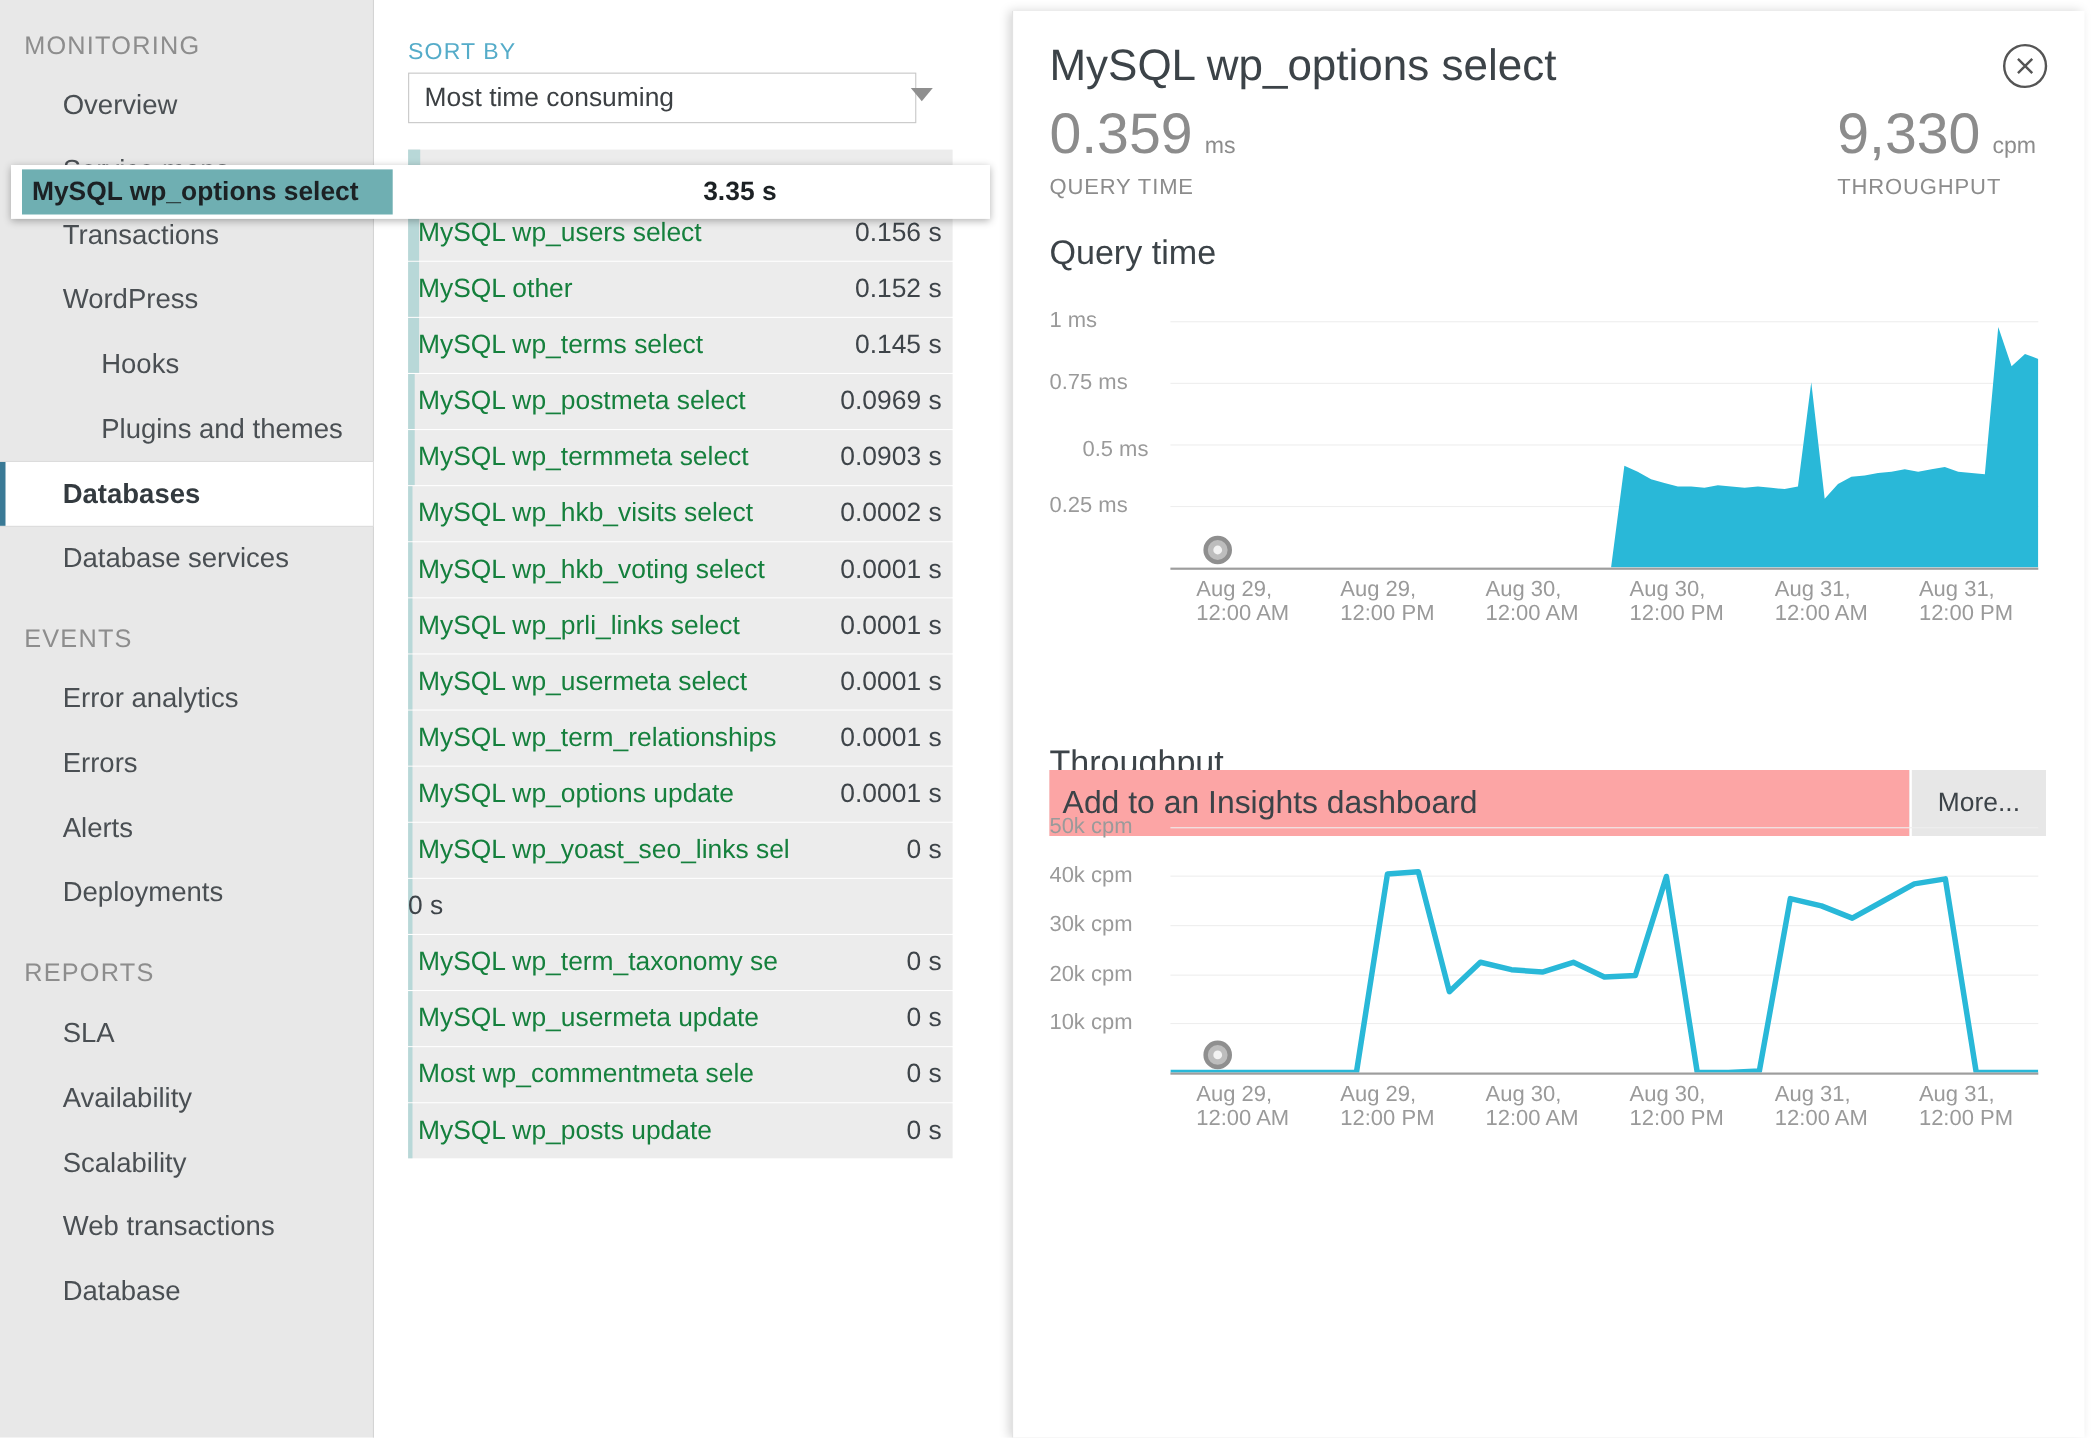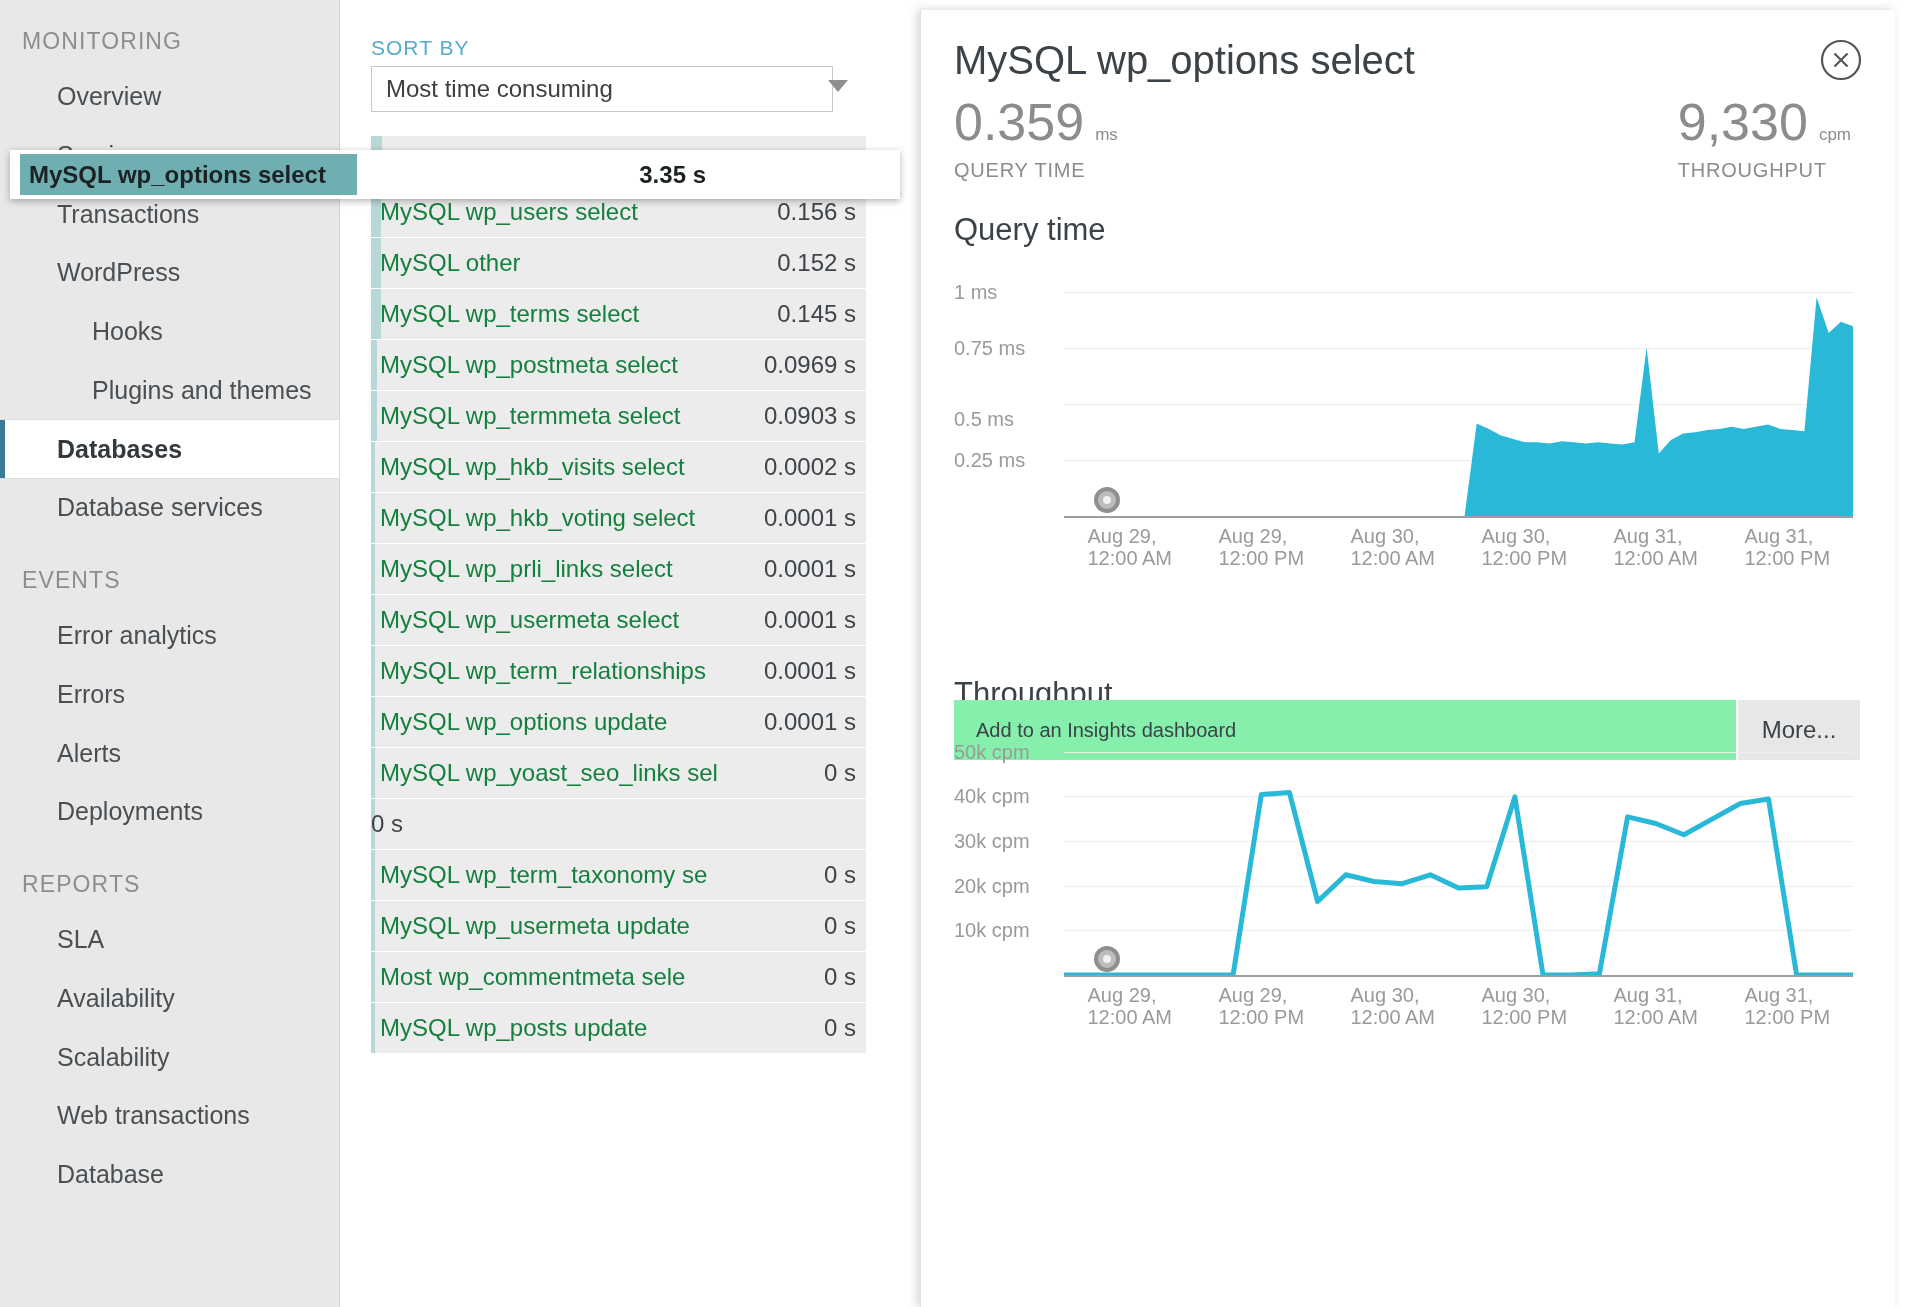--- a/index.html
+++ b/index.html
@@ -130,21 +130,21 @@
     z-index: 30;
   }
   #detail-title {
     font-size: 40px; color: #3c4348;
     padding: 28px 0 0 33px; font-weight: 400;
   }
   #bignums { display: flex; padding: 12px 0 0 33px; align-items: flex-end; justify-content: space-between; }
   .bignum-block { margin-right: 44px; }
   .bignum-row { display: flex; align-items: baseline; }
   .bignum-val { font-size: 52px; color: #8c8c8c; font-weight: 400; line-height: 1.05; }
-  .bignum-unit { font-size: 17px; color: #8c8c8c; margin-left: 11px; }
+  .bignum-unit { font-size: 21px; color: #8c8c8c; margin-left: 11px; }
   .bignum-lab { font-size: 20px; color: #8c8c8c; letter-spacing: 0.8px; margin-top: 9px; }
   #close-btn {
     position: absolute; right: 32px; top: 28px;
     width: 44px; height: 44px; cursor: pointer;
   }
 
   .chart-title { font-size: 31px; color: #3c4348; padding: 30px 0 4px 33px; }
   .chart-box { position: relative; margin: 0 36px 0 33px; }
   .ytick {
     position: absolute; left: 0;
@@ -169,23 +169,23 @@
   .scrub::after {
     content: ""; position: absolute; left: 5px; top: 5px;
     width: 8px; height: 8px; border-radius: 50%; background: #f2f2f2;
   }
   #actionbar {
     position: absolute; left: 33px; top: 690px;
     width: 906px; height: 60px;
     display: flex; background: #ebebeb;
   }
   #add-dash {
-    flex: 1; background: #86efac;
-    font-size: 20px; color: #3c4348;
-    display: flex; align-items: center; padding-left: 22px;
+    flex: 1; background: #fca5a5;
+    font-size: 29px; color: #3c4348;
+    display: flex; align-items: center; padding-left: 12px;
     cursor: pointer;
   }
   #more-btn {
     width: 124px; background: #e7e7e7;
     border-left: 2px solid #ffffff;
     font-size: 24px; color: #3c4348;
     display: flex; align-items: center; justify-content: center;
     cursor: pointer;
   }
 </style>
@@ -350,21 +350,21 @@
       </svg>
     </div>
 
     <div class="chart-title">Query time</div>
     <div class="chart-box" id="chart0" style="height:340px;">
         <div class="gridline" style="left: 110px; top: 40.7857px; width: 789px;"></div>
         <div class="ytick" style="top: 40.7857px;">1 ms</div>
         <div class="gridline" style="left: 110px; top: 96.5893px; width: 789px;"></div>
         <div class="ytick" style="top: 96.5893px;">0.75 ms</div>
         <div class="gridline" style="left: 110px; top: 152.393px; width: 789px;"></div>
-        <div class="ytick" style="top: 167px;">0.5 ms</div>
+        <div class="ytick" style="top: 157px; margin-left: 30px;">0.5 ms</div>
         <div class="gridline" style="left: 110px; top: 208.196px; width: 789px;"></div>
         <div class="ytick" style="top: 208.196px;">0.25 ms</div>
         <svg width="789" height="250" style="position: absolute; left: 110px; top: 14px;">
           <path d="M0.0 250.0 L12.1 250.0 L24.3 250.0 L36.4 250.0 L48.6 250.0 L60.7 250.0 L72.8 250.0 L85.0 250.0 L97.1 250.0 L109.2 250.0 L121.4 250.0 L133.5 250.0 L145.7 250.0 L157.8 250.0 L169.9 250.0 L182.1 250.0 L194.2 250.0 L206.4 250.0 L218.5 250.0 L230.6 250.0 L242.8 250.0 L254.9 250.0 L267.0 250.0 L279.2 250.0 L291.3 250.0 L303.5 250.0 L315.6 250.0 L327.7 250.0 L339.9 250.0 L352.0 250.0 L364.2 250.0 L376.3 250.0 L388.4 250.0 L400.6 250.0 L412.7 157.4 L424.8 162.9 L437.0 169.6 L449.1 173.0 L461.3 176.3 L473.4 176.3 L485.5 177.5 L497.7 175.2 L509.8 176.3 L522.0 177.5 L534.1 176.3 L546.2 177.5 L558.4 178.6 L570.5 176.3 L582.6 81.5 L594.8 187.5 L606.9 174.1 L619.1 167.4 L631.2 166.3 L643.3 164.1 L655.5 162.9 L667.6 160.7 L679.8 162.9 L691.9 160.7 L704.0 158.5 L716.2 162.9 L728.3 164.1 L740.4 165.2 L752.6 31.3 L764.7 67.0 L776.9 55.8 L789.0 60.3 L789 250 L0 250 Z" fill="#29b8d8"></path>
         </svg>
         <div class="axisline" style="left: 110px; top: 264px; width: 789px;"></div>
         <div class="scrub" style="left: 140px; top: 235px;"></div>
         <div class="xtick" style="left: 175.75px; top: 273px;">
           <div>Aug 29,</div>
           <div>12:00 AM</div>

